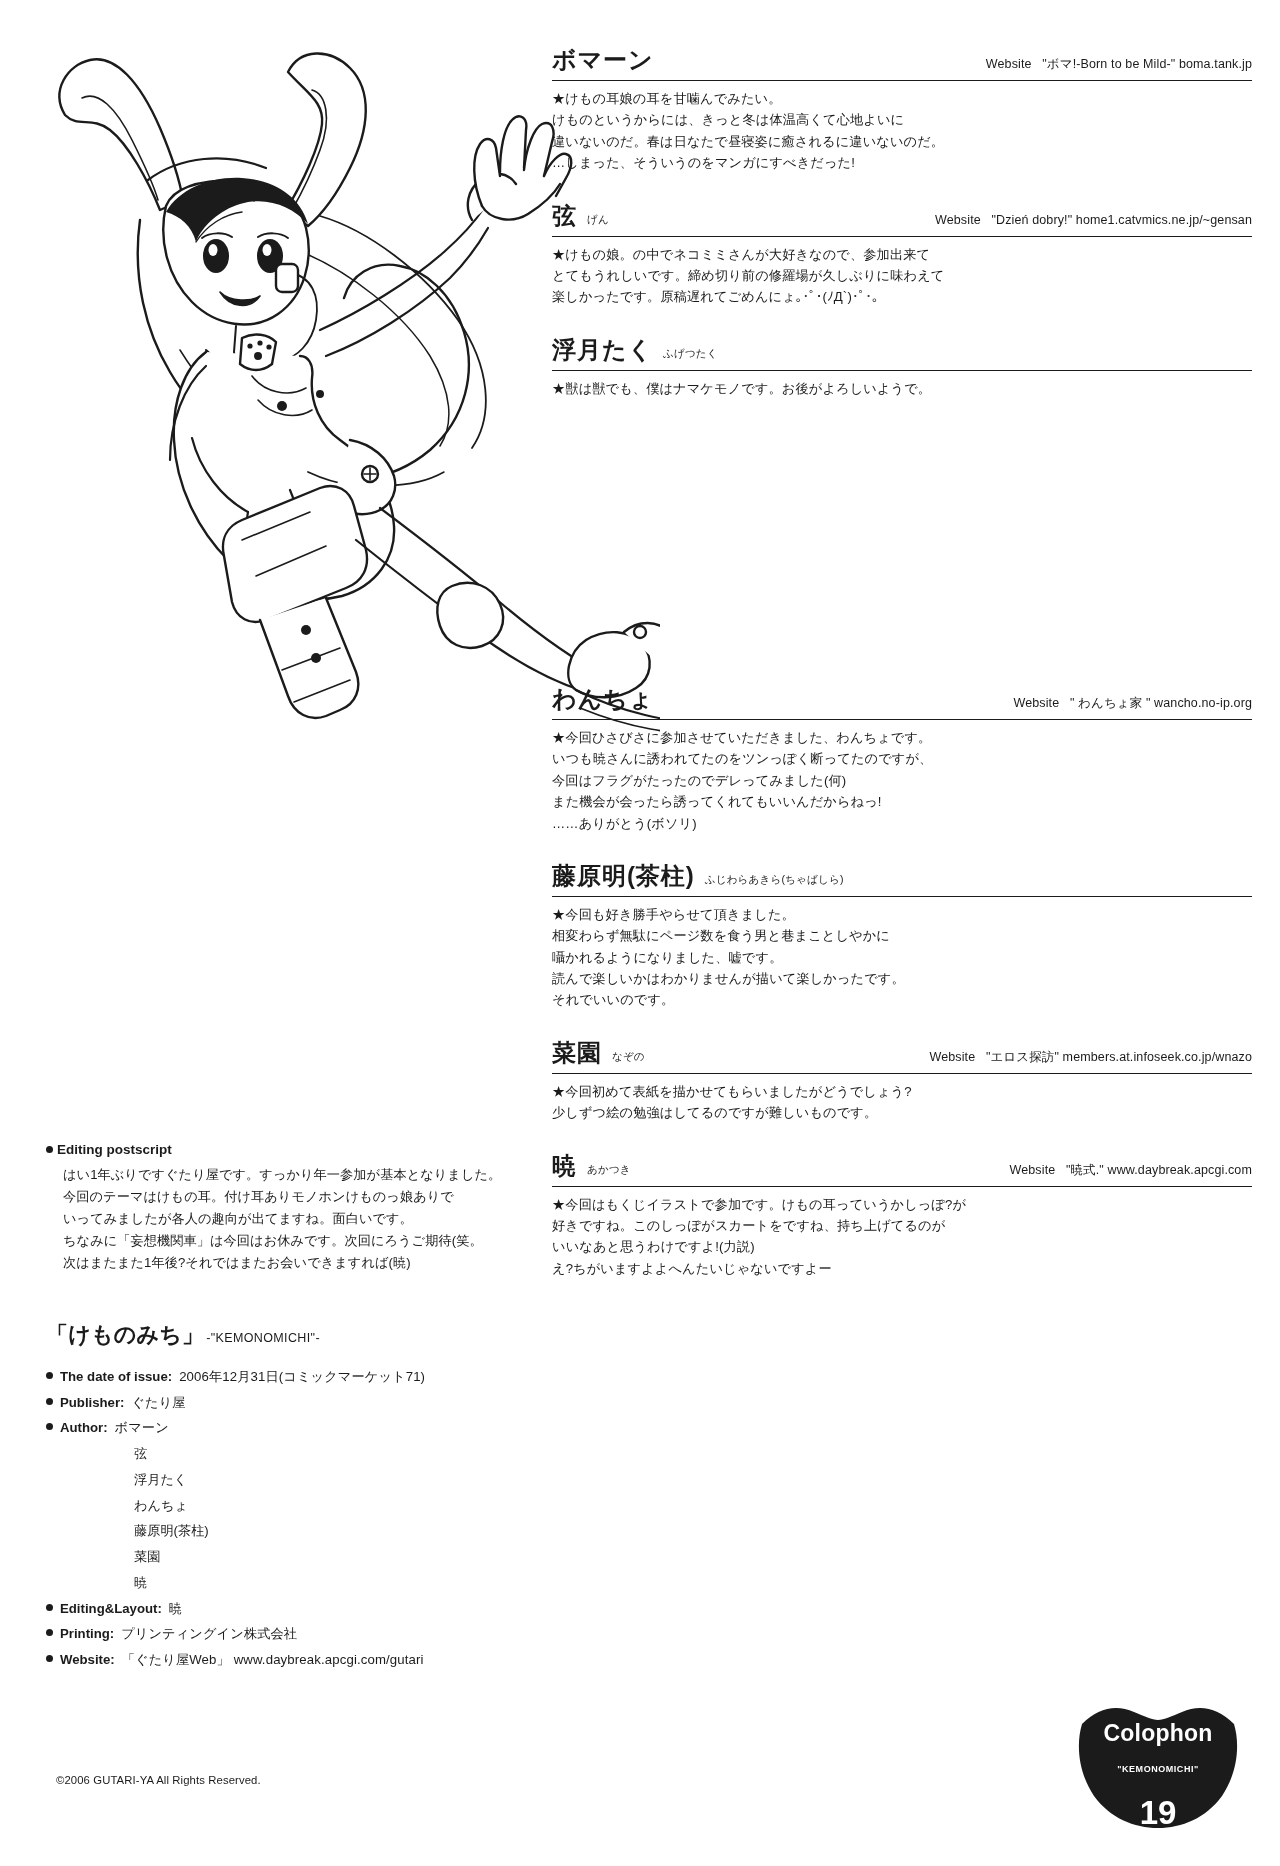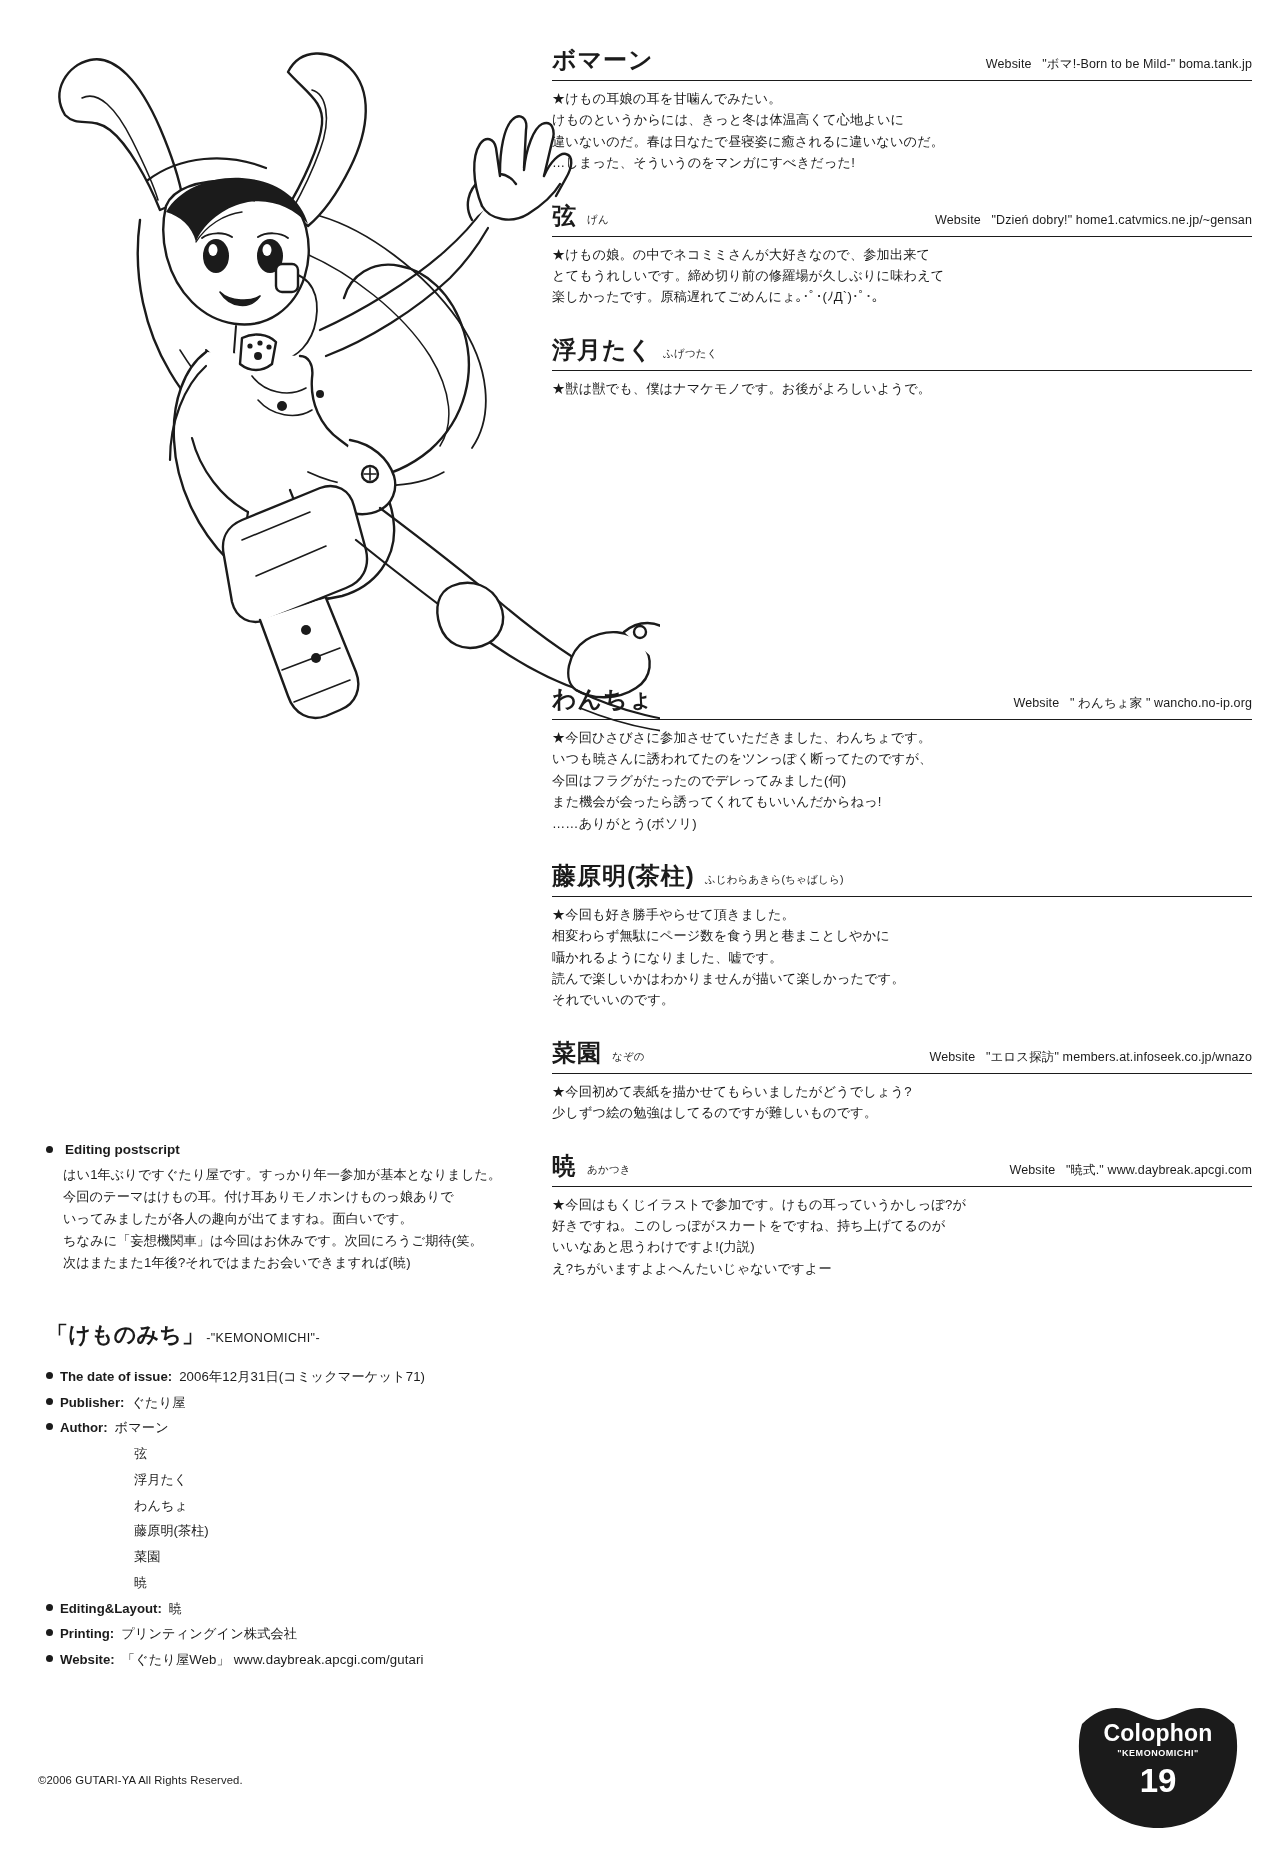--- a/index.html
+++ b/index.html
@@ -91,21 +91,21 @@
   .gap-big { height: 258px; }
 
   
   .editing-block {
     position: absolute;
     left: 46px;
     top: 1142px;
     width: 560px;
   }
   .editing-title {
-    display: flex; align-items: center; gap: 12px;
+    display: flex; align-items: center; gap: 4px;
     font-size: 13.5px; font-weight: bold; margin-bottom: 7px;
   }
   .editing-text {
     font-size: 13.2px;
     line-height: 1.66;
     letter-spacing: .005em;
     white-space: pre-line;
     padding-left: 17px;
   }
 
@@ -145,21 +145,21 @@
     left: 46px;
     top: 1706px;
     width: 700px;
     font-size: 11.3px;
     line-height: 1.72;
     letter-spacing: .005em;
     white-space: pre-line;
   }
   .copyright {
     position: absolute;
-    left: 38px;
+    left: 56px;
     top: 1774px;
     font-size: 11.3px;
     letter-spacing: .01em;
   }
 
   
   .badge {
     position: absolute;
     left: 1072px;
     top: 1702px;
@@ -170,20 +170,21 @@
   .badge-text {
     position: absolute;
     inset: 0;
     display: flex;
     flex-direction: column;
     align-items: center;
     justify-content: flex-start;
     padding-top: 20px;
     color: #ffffff;
     pointer-events: none;
+    gap: 16px;
   }
   .badge-word {
     font-size: 23px;
     font-weight: bold;
     letter-spacing: .01em;
     line-height: 1;
   }
   .badge-sub {
     font-size: 9px;
     letter-spacing: .06em;

